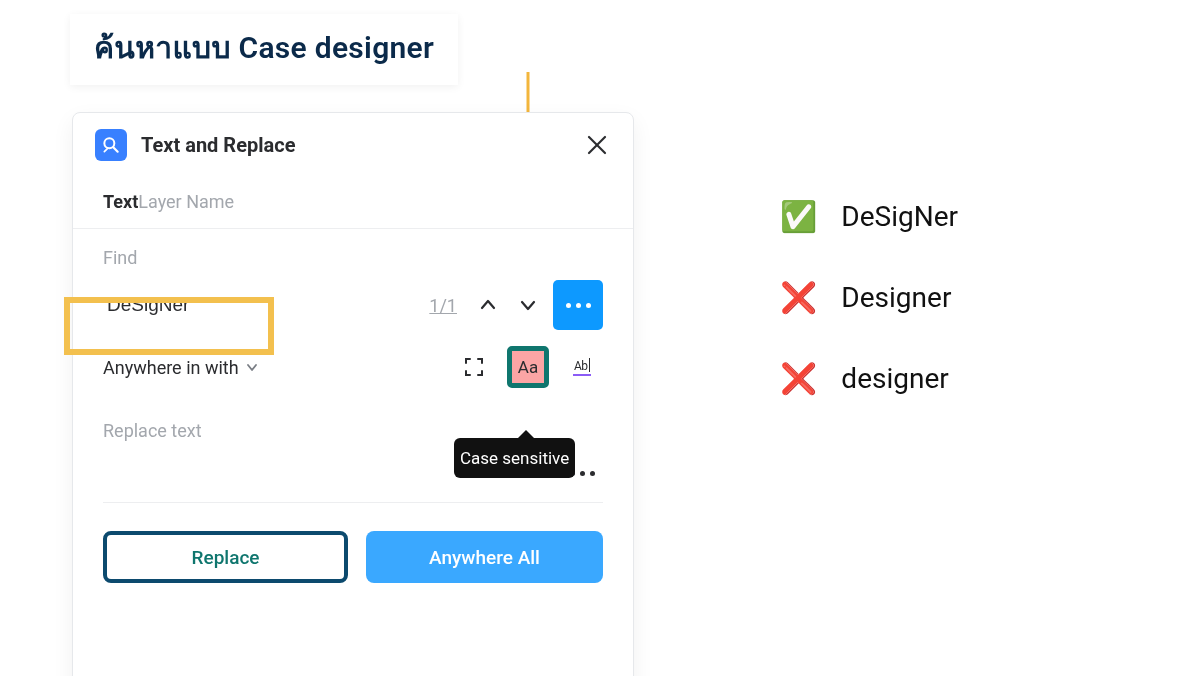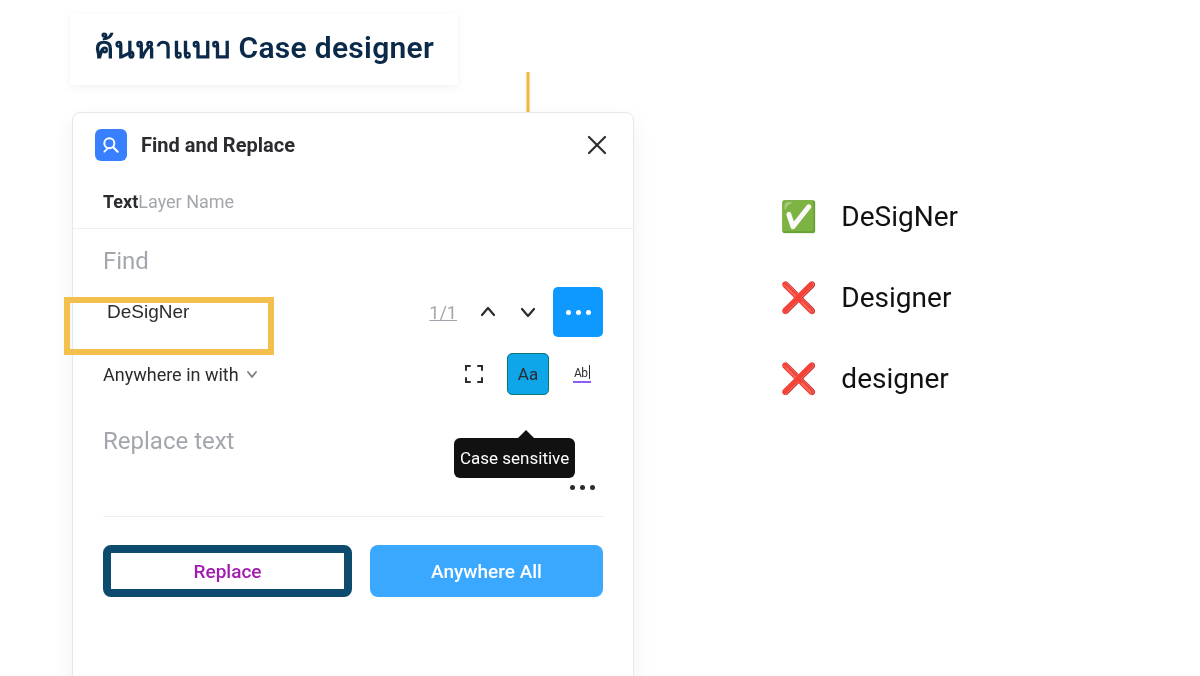--- a/index.html
+++ b/index.html
@@ -82,21 +82,21 @@
     font-size: 18px;
   }
   .tab { color: #a3a7ad; cursor: pointer; }
   .tab.active { color: #2b2c2f; font-weight: 700; }
 
   .section {
     padding: 18px 30px 6px;
   }
   .label {
     color: #a3a7ad;
-    font-size: 24px;
+    font-size: 18px;
     margin-bottom: 12px;
   }
 
   .find-row {
     display: flex;
     align-items: center;
     gap: 10px;
   }
   .find-input {
     flex: 0 0 200px;
@@ -161,22 +161,22 @@
   .toggle-btn {
     width: 42px; height: 42px;
     display: flex; align-items: center; justify-content: center;
     border-radius: 5px;
     cursor: pointer;
     font-size: 17px;
     color: #2b2c2f;
     border: 1px solid transparent;
   }
   .toggle-btn.active {
-    background: #0ea5e9;
-    border: 1px solid #0f766e;
+    background: #fca5a5;
+    border: 5px solid #0f766e;
     text-align: center;
   }
   .whole-word-inner {
     border-bottom: 2px solid #8b5cf6;
     padding: 0 1px 1px;
     font-size: 12px;
     letter-spacing: -0.5px;
   }
   .whole-word-inner .cursor {
     display:inline-block; width:1.5px; height:14px; background:#2b2c2f; vertical-align:-2px; margin-left:1px;
@@ -230,22 +230,22 @@
   .btn {
     flex:1;
     height: 52px;
     border-radius: 8px;
     font-size: 19px;
     font-weight: 500;
     display:flex; align-items:center; justify-content:center;
     cursor:pointer;
   }
   .btn-outline {
-    border: 8px solid #0c4a6e;
-    color:#a21caf;
+    border: 4px solid #0c4a6e;
+    color:#0f766e;
     background:#fff;
   }
   .btn-primary {
     background:#3aa8ff;
     color:#fff;
     border:none;
   }
 
   
   .results {
@@ -278,21 +278,21 @@
 <div class="dialog">
 
   <div class="dialog-header">
     <div class="find-logo">
       <svg width="20" height="20" viewBox="0 0 24 24" fill="none">
         <circle cx="10" cy="10" r="6" stroke="#fff" stroke-width="2.4"></circle>
         <line x1="15" y1="15" x2="20" y2="20" stroke="#fff" stroke-width="2.6" stroke-linecap="round"></line>
         <path d="M4 20 L8 16" stroke="#fff" stroke-width="2" stroke-linecap="round"></path>
       </svg>
     </div>
-    <div class="dialog-title">Find and Replace</div>
+    <div class="dialog-title">Text and Replace</div>
     <div class="close-btn">
       <svg width="22" height="22" viewBox="0 0 22 22">
         <line x1="3" y1="3" x2="19" y2="19" stroke="#2b2c2f" stroke-width="2.2" stroke-linecap="round"></line>
         <line x1="19" y1="3" x2="3" y2="19" stroke="#2b2c2f" stroke-width="2.2" stroke-linecap="round"></line>
       </svg>
     </div>
   </div>
 
   <div class="tabs">
     <div class="tab active">Text</div>

